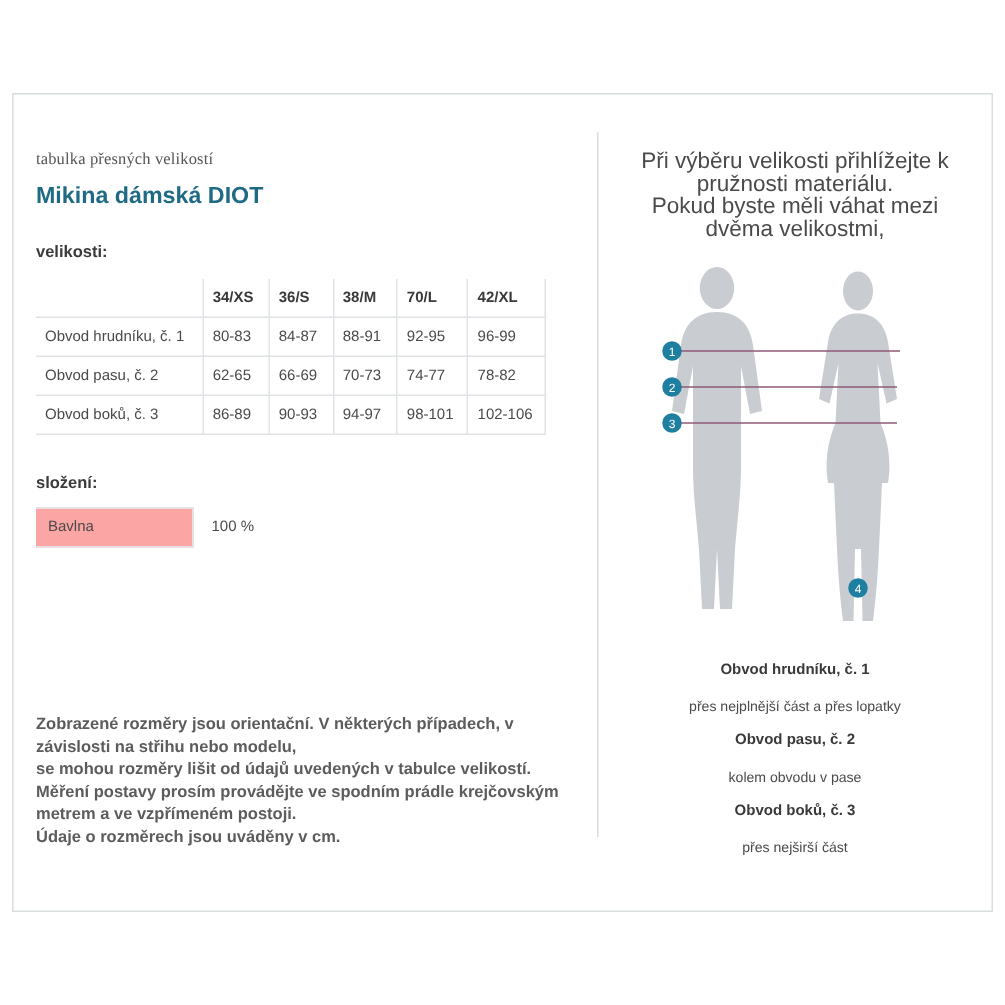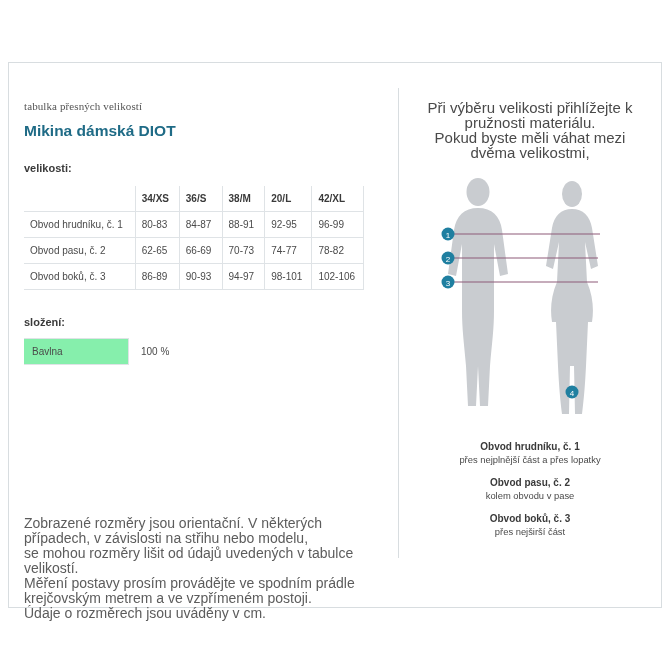--- a/index.html
+++ b/index.html
@@ -105,36 +105,37 @@
   table.compo {
     border-collapse: collapse;
     font-size: 10px;
   }
   table.compo td {
     border: 1px solid #dfe3e6;
     padding: 7px 8px;
   }
   table.compo td.name {
     width: 88px;
-    background: #86efac;
+    background: #fca5a5;
     border-left: none;
   }
   table.compo td.pct {
     border: none;
     padding-left: 12px;
     margin-top: 12px;
   }
   .footnote {
     position: absolute;
     left: 24px;
-    top: 516px;
+    top: 476px;
     width: 360px;
-    font-size: 14px;
+    font-size: 11px;
     line-height: 15px;
     color: #5c5c5c;
+    font-weight: bold;
   }
   
   .right {
     position: absolute;
     left: 412px;
     top: 100px;
     width: 236px;
     text-align: center;
   }
   .intro {
@@ -154,21 +155,21 @@
   .m-title {
     font-size: 10px;
     font-weight: bold;
     color: #3a3a3a;
     margin-top: 12px;
   }
   .m-title.first { margin-top: 0; }
   .m-desc {
     font-size: 9.4px;
     color: #4a4a4a;
-    margin-top: 2px;
+    margin-top: 13px;
     text-align: center;
   }
   svg { display: block; }
 </style>
 </head>
 <body>
 
 <div class="page">
   <div class="frame"></div>
   <div class="divider"></div>
@@ -178,21 +179,21 @@
     <div class="title">Mikina dámská DIOT</div>
     <div class="sect-label">velikosti:</div>
 
     <table class="sizes">
       <thead>
         <tr>
           <th class="corner"></th>
           <th class="val">34/XS</th>
           <th class="val">36/S</th>
           <th class="val">38/M</th>
-          <th class="val">20/L</th>
+          <th class="val">70/L</th>
           <th class="val">42/XL</th>
         </tr>
       </thead>
       <tbody>
         <tr>
           <td>Obvod hrudníku, č. 1</td>
           <td class="val">80-83</td>
           <td class="val">84-87</td>
           <td class="val">88-91</td>
           <td class="val">92-95</td>

